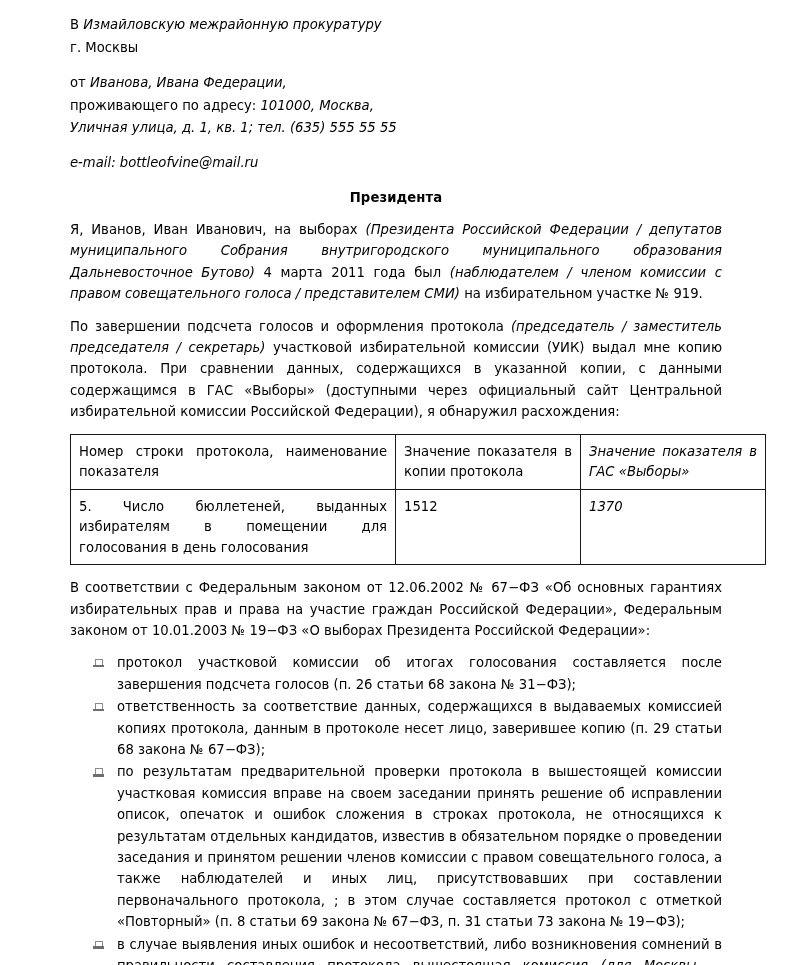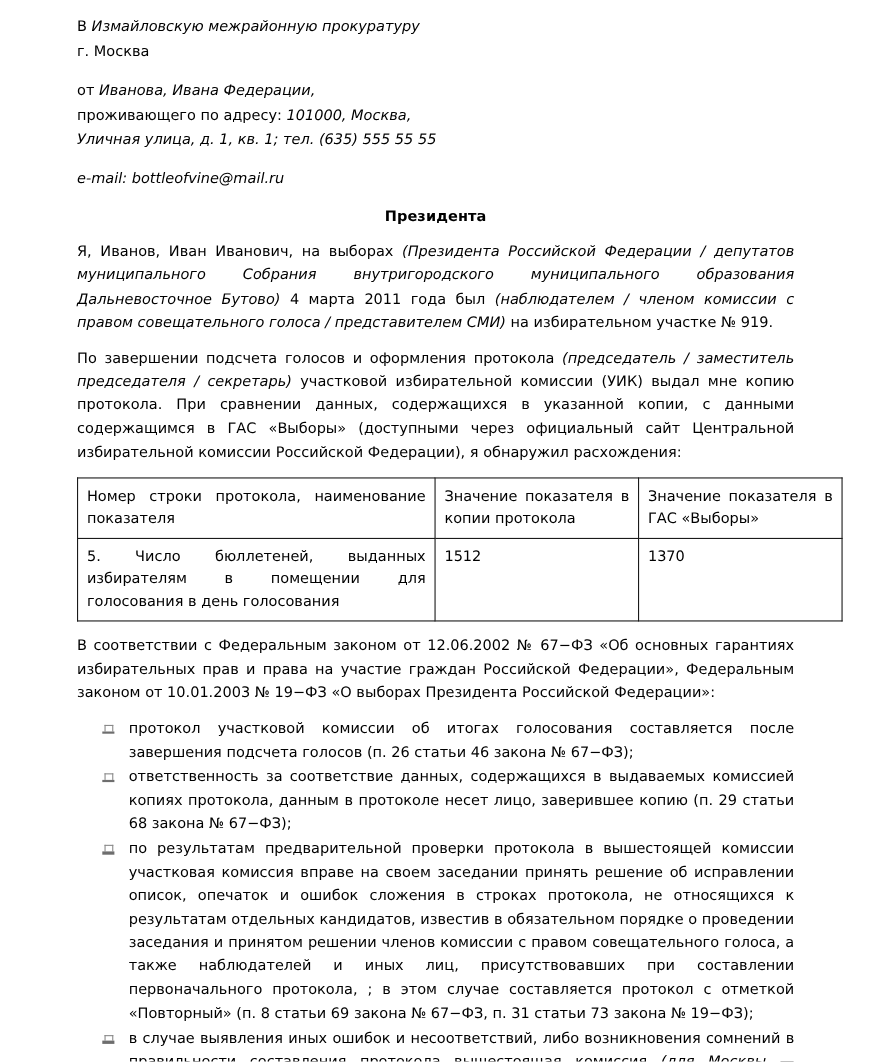--- a/index.html
+++ b/index.html
@@ -66,21 +66,21 @@
     border: 1.3px solid #1a1a1a;
     vertical-align: top;
     padding: 7px 8px 6px 8px;
     font-size: 13.2px;
     line-height: 20.5px;
     text-align: justify;
     text-justify: inter-word;
   }
   td.col-a { width: 325px; }
   td.col-b { width: 185px; }
-  td.col-c { width: 185px; }
+  td.col-c { width: 185px; font-style: italic; }
   td.val { text-align: left; height: 64px; }
 
   
   ul.law-list {
     list-style: none;
     margin: 0;
     padding: 0;
   }
   ul.law-list > li {
     position: relative;
@@ -114,21 +114,21 @@
     background: #6e6e6e;
   }
 </style>
 </head>
 <body>
 
 <div class="page">
 
   <div class="addr-block">
     <div class="addr-line"><span>В </span><span class="it">Измайловскую межрайонную прокуратуру</span></div>
-    <div class="addr-line">г. Москва</div>
+    <div class="addr-line">г. Москвы</div>
 
     <div class="addr-gap"></div>
 
     <div class="addr-line"><span>от </span><span class="it">Иванова, Ивана Федерации,</span></div>
     <div class="addr-line"><span>проживающего по адресу: </span><span class="it">101000, Москва,</span></div>
     <div class="addr-line it">Уличная улица, д. 1, кв. 1; тел. (635) 555 55 55</div>
 
     <div class="addr-gap-sm"></div>
 
     <div class="addr-line it">e-mail: bottleofvine@mail.ru</div>
@@ -156,21 +156,21 @@
   </table>
 
   <p class="para">В соответствии с Федеральным законом от 12.06.2002 № 67−ФЗ «Об основных гарантиях избирательных прав и права на участие граждан Российской Федерации», Федеральным законом от 10.01.2003 № 19−ФЗ «О выборах Президента Российской Федерации»:</p>
 
   <ul class="law-list">
     <li>
       <span class="bullet-glyph">
           <span class="bg-top"></span>
           <span class="bg-base"></span>
         </span>
-      <span>протокол участковой комиссии об итогах голосования составляется после завершения подсчета голосов (п. 26 статьи 46 закона № 67−ФЗ);</span>
+      <span>протокол участковой комиссии об итогах голосования составляется после завершения подсчета голосов (п. 26 статьи 68 закона № 31−ФЗ);</span>
     </li>
     <li>
       <span class="bullet-glyph">
           <span class="bg-top"></span>
           <span class="bg-base"></span>
         </span>
       <span>ответственность за соответствие данных, содержащихся в выдаваемых комиссией копиях протокола, данным в протоколе несет лицо, заверившее копию (п. 29 статьи 68 закона № 67−ФЗ);</span>
     </li>
     <li>
       <span class="bullet-glyph">

